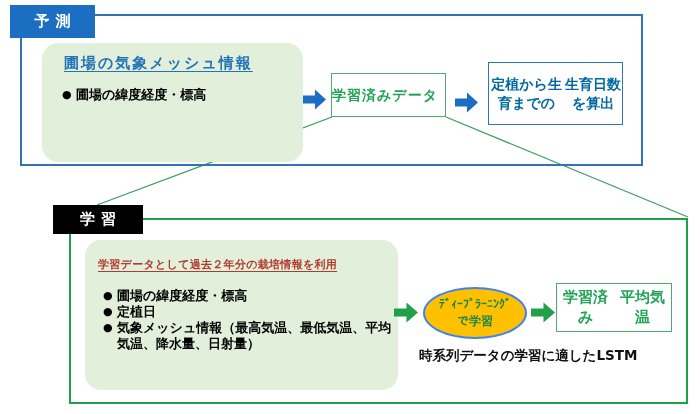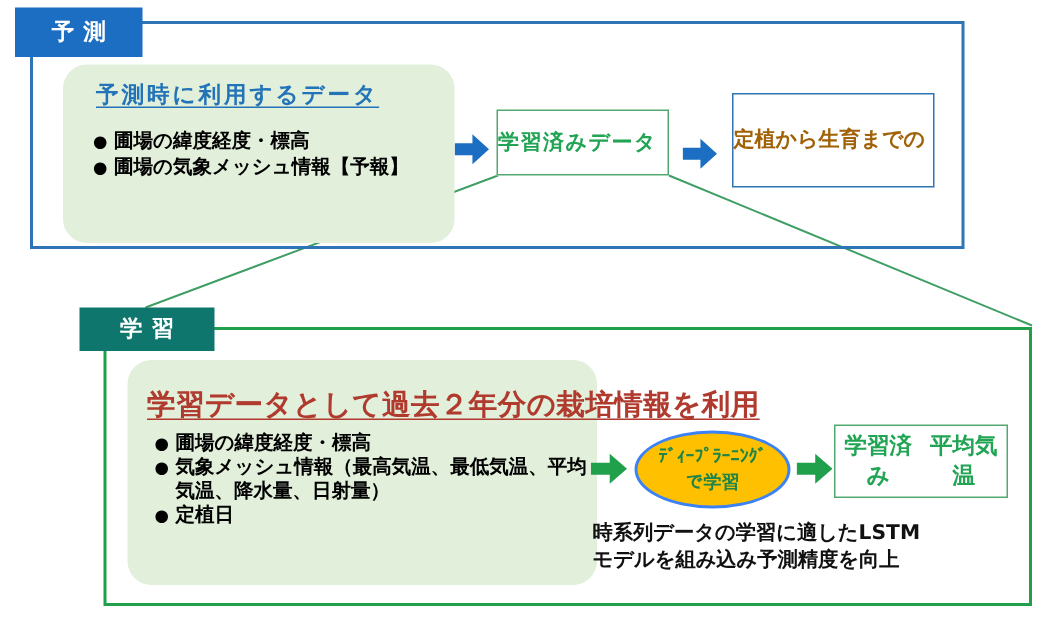--- a/index.html
+++ b/index.html
@@ -14,45 +14,45 @@
   .frame-blue  { border:2px solid #2E75B6; background:transparent; }
   .frame-green { border:2px solid #21A04C; background:transparent; }
 
   
   .sec-label {
     display:flex; align-items:center; justify-content:center;
     color:#ffffff; font-weight:bold; font-size:15px; letter-spacing:6px;
     padding-left:6px;
   }
   .sec-label.blue  { background:#1B6EC2; }
-  .sec-label.green { background:#0f766e; }
+  .sec-label.green { background:#000000; }
 
   
   .data-box { background:#E2EFDA; border-radius:16px; }
 
   .box-title {
     font-weight:bold; text-decoration:underline; text-underline-offset:3px;
     white-space:nowrap;
   }
   .box-title.blue { color:#2273B8; font-size:15px; letter-spacing:2px; }
-  .box-title.red  { color:#B03A2E; font-size:19px; letter-spacing:0.3px; }
+  .box-title.red  { color:#B03A2E; font-size:11px; letter-spacing:0.3px; }
 
   ul.bullets { list-style:none; font-weight:bold; color:#000000; }
   ul.bullets li { position:relative; padding-left:14px; }
   ul.bullets li::before { content:"●"; position:absolute; left:0; top:0; font-size:11px; }
   .bullets-top    { font-size:13px; line-height:16.5px; width:250px; }
   .bullets-bottom { font-size:13px; line-height:16px;  width:292px; }
 
   
   .node {
     display:flex; flex-direction:row; align-items:center; justify-content:flex-start;
     background:#ffffff; text-align:center; font-weight:bold; line-height:1.32;
   }
   .node.green-border { border:1.5px solid #52A86E; color:#21A453; }
-  .node.blue-border  { border:1.5px solid #2E75B6; color:#a16207; }
+  .node.blue-border  { border:1.5px solid #2E75B6; color:#0369a1; }
 
   
   .block-arrow {
     clip-path: polygon(0 31%, 52% 31%, 52% 2%, 100% 50%, 52% 98%, 52% 69%, 0 69%);
   }
   .block-arrow.blue  { background:#1B6EC2; }
   .block-arrow.green { background:#21A04C; }
 
   
   .ellipse {
@@ -77,67 +77,66 @@
   </svg>
 
   <div class="abs frame-blue" style="left:20px; top:14px; width:623px; height:152px;"></div>
 
   <div class="abs sec-label blue" style="left:10px; top:5px; width:85px; height:33px;">
     <span>予測</span>
   </div>
 
   <div class="abs data-box" style="left:42px; top:43px; width:261px; height:119px;"></div>
 
-  <div class="abs box-title blue" style="left:64px; top:54px;">予測時に利用するデータ</div>
+  <div class="abs box-title blue" style="left:64px; top:54px;">圃場の気象メッシュ情報</div>
 
   <ul class="abs bullets bullets-top" style="left:62px; top:87px;">
     <li>圃場の緯度経度・標高</li>
-    <li>圃場の気象メッシュ情報【予報】</li>
   </ul>
 
   <div class="abs block-arrow blue" style="left:303px; top:89px; width:23px; height:21px;"></div>
 
   <div class="abs node green-border" style="left:331px; top:73px; width:115px; height:44px; font-size:14px; letter-spacing:1px;">
     <div>学習済み</div>
     <div>データ</div>
   </div>
 
   <div class="abs block-arrow blue" style="left:455px; top:92px; width:23px; height:21px;"></div>
 
   <div class="abs node blue-border" style="left:488px; top:62px; width:135px; height:63px; font-size:14px;">
     <div>定植から生育までの</div>
+    <div>生育日数を算出</div>
   </div>
 
   <div class="abs frame-green" style="left:69px; top:218px; width:619px; height:186px;"></div>
 
   <div class="abs sec-label green" style="left:53px; top:205px; width:90px; height:29px;">
     <span>学習</span>
   </div>
 
   <div class="abs data-box" style="left:85px; top:240px; width:313px; height:150px;"></div>
 
   <div class="abs box-title red" style="left:98px; top:257px;">学習データとして過去２年分の栽培情報を利用</div>
 
   <ul class="abs bullets bullets-bottom" style="left:103px; top:288px;">
     <li>圃場の緯度経度・標高</li>
+    <li>定植日</li>
     <li>気象メッシュ情報（最高気温、最低気温、平均気温、降水量、日射量）</li>
-    <li>定植日</li>
   </ul>
 
   <div class="abs block-arrow green" style="left:394px; top:302px; width:24px; height:21px;"></div>
 
   <div class="abs ellipse" style="left:423px; top:287px; width:104px; height:52px;">
     <span>ﾃﾞｨｰﾌﾟﾗｰﾆﾝｸﾞで学習</span>
   </div>
 
   <div class="abs block-arrow green" style="left:531px; top:302px; width:24px; height:21px;"></div>
 
   <div class="abs node green-border" style="left:556px; top:283px; width:116px; height:49px; font-size:15px;">
     <div>学習済み</div>
     <div>平均気温</div>
   </div>
 
-  <div class="abs note" style="left:395px; top:346px;">
+  <div class="abs note" style="left:419px; top:346px;">
     <div>時系列データの学習に適したLSTM</div>
-    <div>モデルを組み込み予測精度を向上</div>
   </div>
 
 </div>
 
 </body></html>

